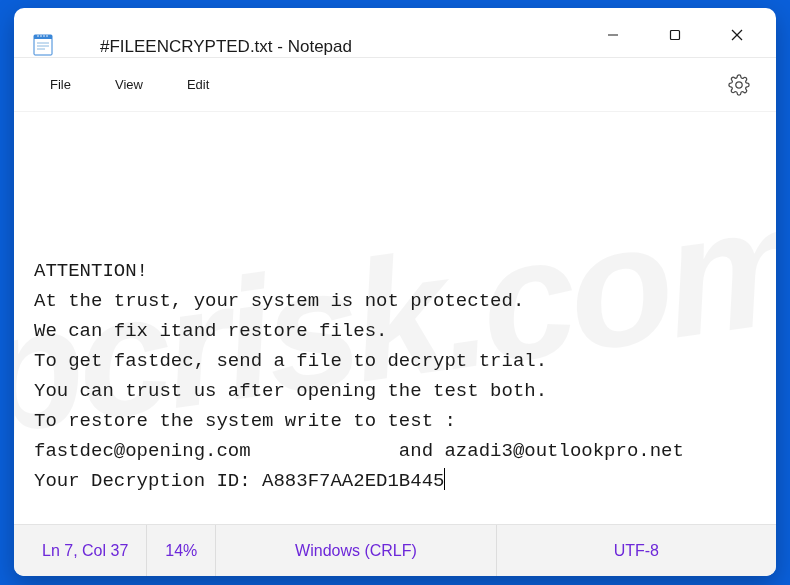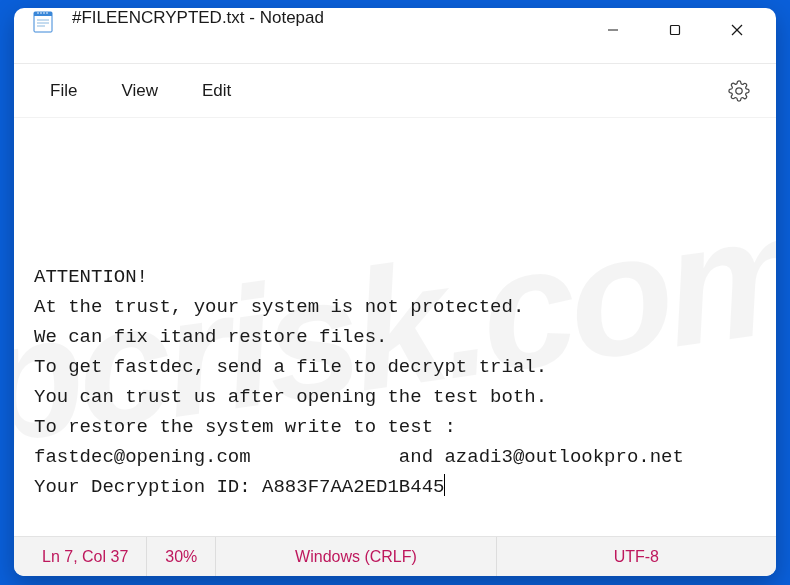--- a/index.html
+++ b/index.html
@@ -22,25 +22,26 @@
       width: 762px;
       height: 568px;
       background: #ffffff;
       border-radius: 10px;
       box-shadow: 0 8px 24px rgba(0,0,0,0.25);
       display: flex;
       flex-direction: column;
       overflow: hidden;
     }
     .titlebar {
-      height: 56px;
-      display: flex;
-      align-items: flex-start;
+      height: 50px;
+      display: flex;
+      align-items: flex-end;
       padding: 0 8px 0 18px;
       border-bottom: 1px solid #eaeaea;
+      gap: 28px;
     }
     .titlebar-icon {
       width: 22px;
       height: 26px;
       margin-right: 18px;
       display: flex;
       align-items: center;
       justify-content: center;
     }
     .title-text {
@@ -62,21 +63,21 @@
     }
     .menubar {
       height: 54px;
       display: flex;
       align-items: center;
       padding: 0 14px;
       border-bottom: 1px solid #f2f2f2;
     }
     .menu-item {
       padding: 8px 22px;
-      font-size: 17px;
+      font-size: 13px;
       color: #1a1a1a;
       cursor: pointer;
       border-radius: 4px;
     }
     .menubar-spacer {
       flex: 1;
     }
     .settings-icon {
       padding: 8px 12px;
       cursor: pointer;
@@ -96,26 +97,26 @@
     }
     .text-cursor {
       display: inline-block;
       width: 1px;
       height: 22px;
       background: #000;
       vertical-align: text-bottom;
       margin-bottom: 2px;
     }
     .statusbar {
-      height: 40px;
+      height: 52px;
       background: #f3f3f3;
       display: flex;
       align-items: center;
       font-size: 16px;
-      color: #be185d;
+      color: #6d28d9;
       border-top: 1px solid #e3e3e3;
     }
     .status-cell {
       padding: 0 18px;
       height: 100%;
       display: flex;
       align-items: center;
       border-right: 1px solid #ddd;
     }
     .status-cell.first {
@@ -208,18 +209,18 @@
 <span>To get fastdec, send a file to decrypt trial.</span>
 <span>You can trust us after opening the test both.</span>
 <span>To restore the system write to test :</span>
 <span>fastdec@opening.com             and azadi3@outlookpro.net</span>
 <span>Your Decryption ID: A883F7AA2ED1B445</span><span class="text-cursor"></span>
     </div>
   </div>
 
   <div class="statusbar">
     <div class="status-cell first">Ln 7, Col 37</div>
-    <div class="status-cell">30%</div>
+    <div class="status-cell">14%</div>
     <div class="status-cell wide">Windows (CRLF)</div>
     <div class="status-cell wide" style="border-right:none">UTF-8</div>
   </div>
 
 </div>
 
 </body></html>

